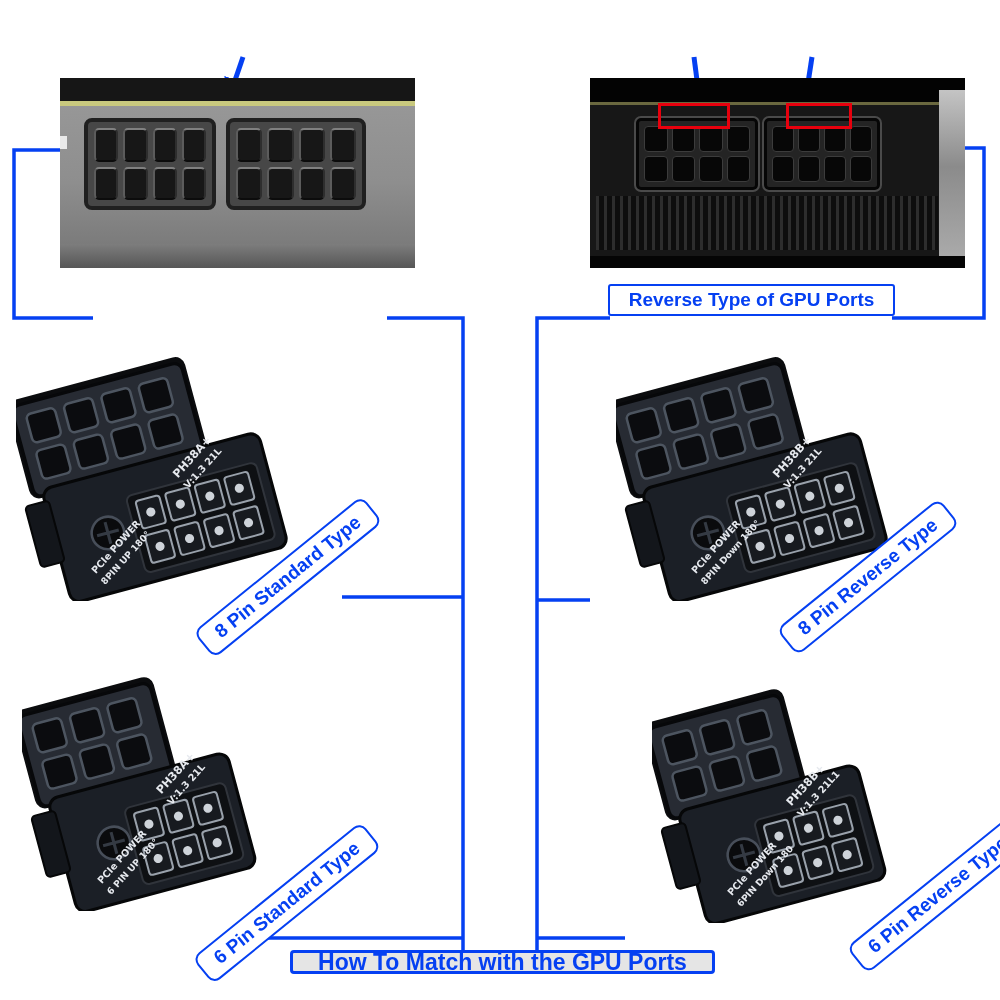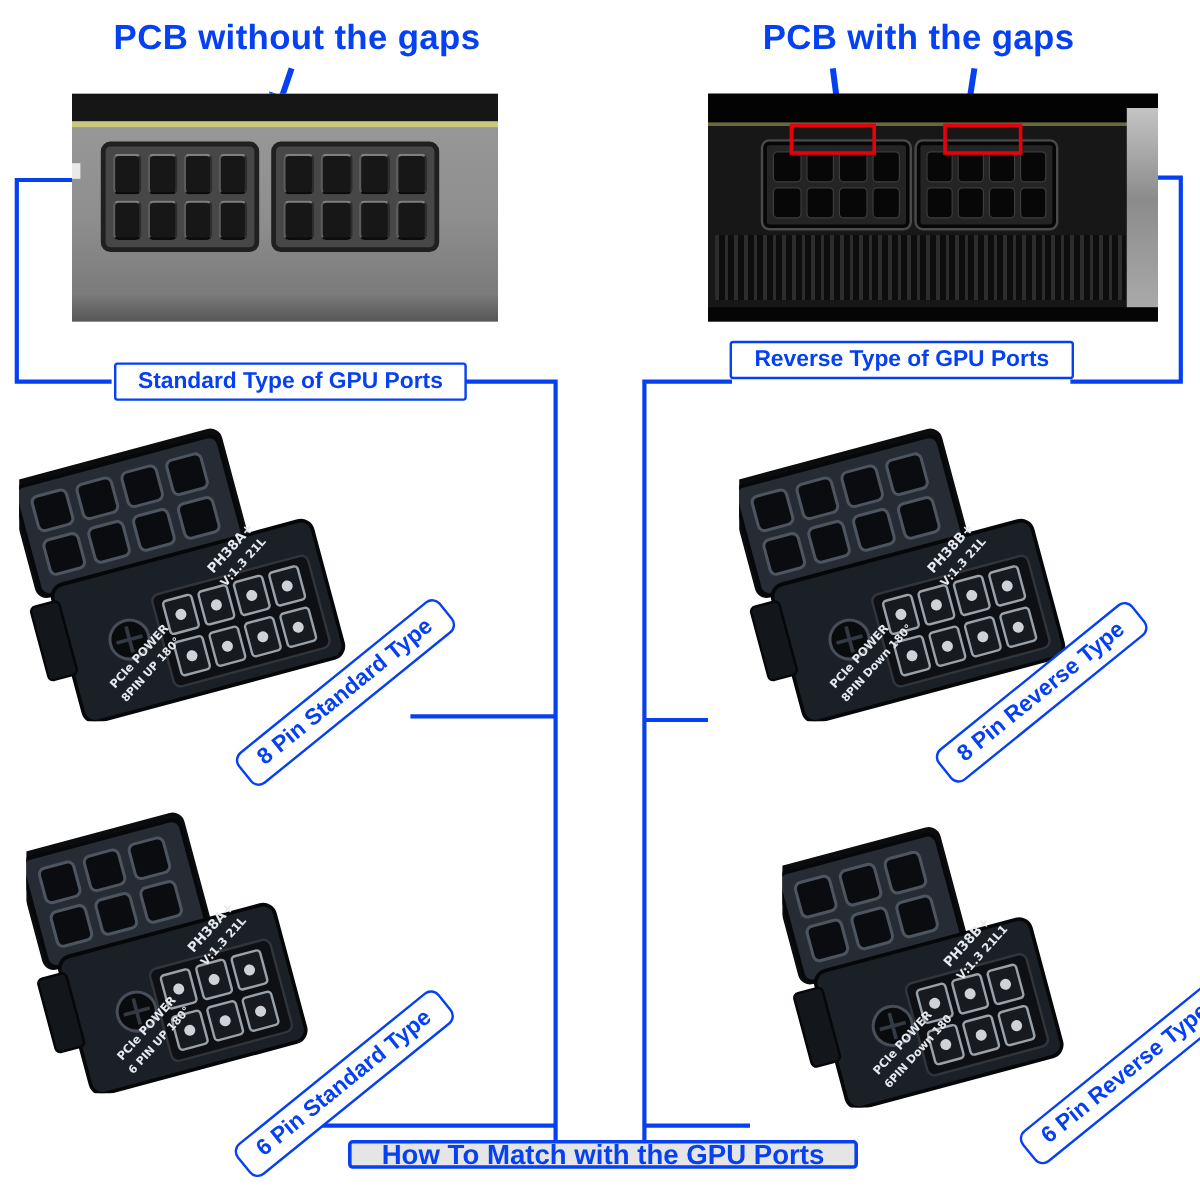--- a/index.html
+++ b/index.html
@@ -95,22 +95,20 @@
     border:3px solid var(--blue);border-radius:4px;background:#e5e5e5;color:var(--blue);
     font-weight:700;font-size:23px;display:flex;align-items:center;justify-content:center;
     white-space:nowrap;z-index:5;
   }
 </style>
 </head>
 <body>
 
 <div class="canvas">
 
-  <div class="main-title" id="title-left">PCB without the gaps</div>
-  <div class="main-title" id="title-right">PCB with the gaps</div>
 
   <svg class="overlay" viewBox="0 0 1000 1000">
     <defs>
       <marker id="ah" markerWidth="4.6" markerHeight="4.6" refX="2.6" refY="2.3" orient="auto">
         <path d="M0 0 L4.6 2.3 L0 4.6 Z" class="blue-fill"></path>
       </marker>
     </defs>
     <path class="blue-arrow" d="M243 57 L231 92" marker-end="url(#ah)"></path>
     <path class="blue-arrow" d="M694 57 L699 96" marker-end="url(#ah)"></path>
     <path class="blue-arrow" d="M812 57 L806 96" marker-end="url(#ah)"></path>
@@ -175,21 +173,20 @@
         <div class="hole"></div>
         <div class="hole"></div>
       </div>
     <div class="gap-box" id="gap-a"></div>
     <div class="gap-box" id="gap-b"></div>
     <div class="fins"></div>
     <div class="bracket"></div>
     <div class="photo-bottom"></div>
   </div>
 
-  <div class="port-label" id="label-standard">Standard Type of GPU Ports</div>
   <div class="port-label" id="label-reverse">Reverse Type of GPU Ports</div>
 
   <svg class="adapter-svg" id="ad-0" viewBox="0 0 275 250">
       <g transform="rotate(-15 135 130)">
         <rect x="14" y="20" width="180" height="100" rx="10" fill="#0b0c0e"></rect>
         <rect x="18" y="26" width="172" height="92" rx="8" fill="#272b33" stroke="#07080a" stroke-width="3"></rect>
         <rect x="30" y="37" width="29" height="29" rx="5" fill="#0b0c0f" stroke="#4d5560" stroke-width="2.5"></rect>
         <rect x="68" y="37" width="29" height="29" rx="5" fill="#0b0c0f" stroke="#4d5560" stroke-width="2.5"></rect>
         <rect x="106" y="37" width="29" height="29" rx="5" fill="#0b0c0f" stroke="#4d5560" stroke-width="2.5"></rect>
         <rect x="144" y="37" width="29" height="29" rx="5" fill="#0b0c0f" stroke="#4d5560" stroke-width="2.5"></rect>

